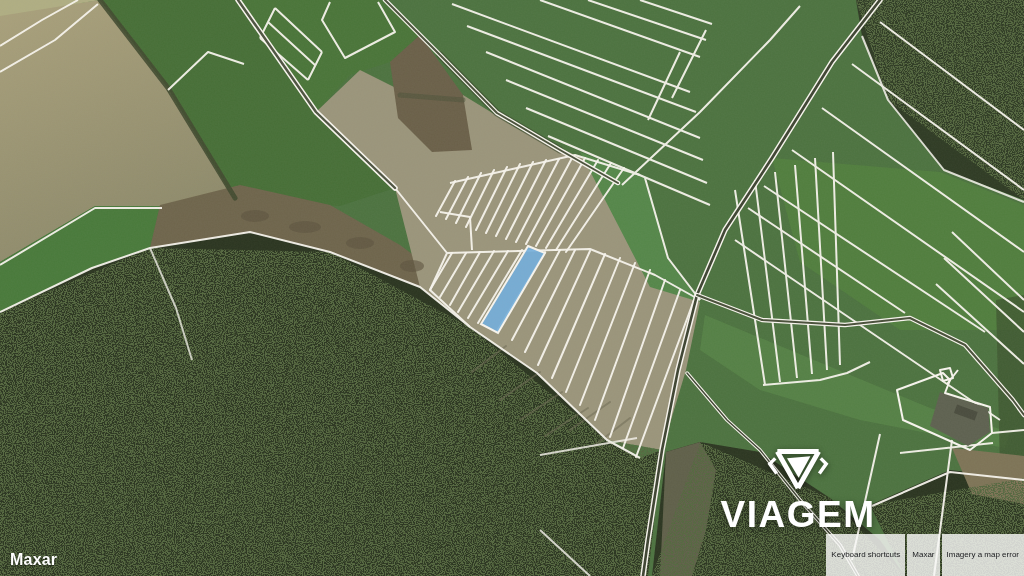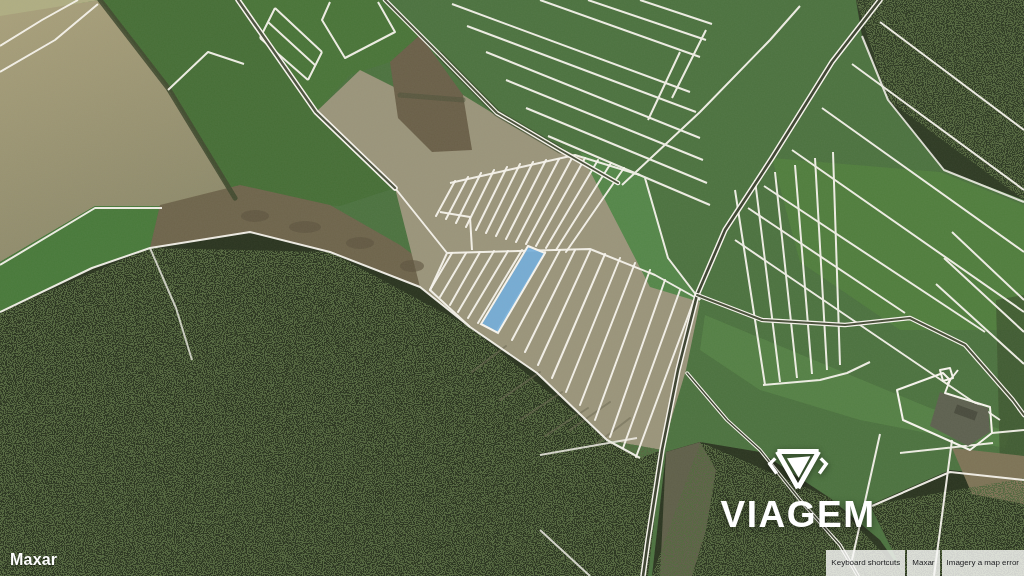--- a/index.html
+++ b/index.html
@@ -13,21 +13,21 @@
       filter:drop-shadow(0 2px 3px rgba(0,0,0,.45));pointer-events:none;}
   .wm .brand{font-size:37px;font-weight:800;letter-spacing:1.5px;line-height:1;margin-top:1px;}
 
   
   .google{position:absolute;left:10px;bottom:7px;color:#fff;font-size:16px;
       font-weight:600;letter-spacing:.2px;text-shadow:0 1px 2px rgba(0,0,0,.5);cursor:pointer;}
 
   
   .attr{position:absolute;right:0;bottom:0;display:flex;gap:2px;align-items:stretch;
       font-size:8px;color:#202124;line-height:10px;white-space:nowrap;}
-  .attr span{background:rgba(248,248,246,.82);padding:8px 5px;margin-top:30px;}
+  .attr span{background:rgba(248,248,246,.82);padding:16px 5px;margin-top:30px;}
   .attr .lnk{cursor:pointer;}
 </style>
 </head>
 <body>
 
 <div class="stage">
 
 <svg class="map" viewBox="0 0 1024 576">
   <defs>
     <linearGradient id="tanTL" x1="0" y1="0" x2="0.35" y2="1">

